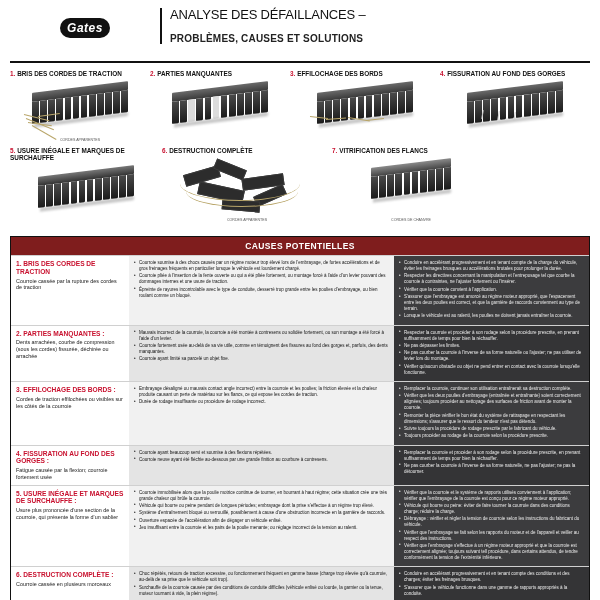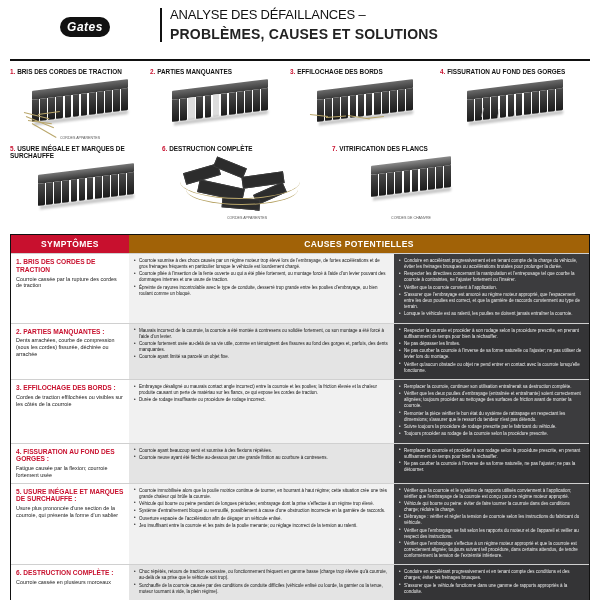--- a/index.html
+++ b/index.html
@@ -26,21 +26,21 @@
     font-size:14px;padding:3px 8px 3px 4px;border-radius:3px;letter-spacing:.5px;
   }
   .gforce .gmark{
     display:inline-block;width:13px;height:13px;border:2px solid #c8102e;border-radius:50%;
     position:relative;
   }
   .gforce .gmark:after{content:"";position:absolute;right:-1px;top:5px;width:7px;height:2px;background:#c8102e;}
   .titlewrap{flex:1;padding-left:8px;border-left:2px solid #111;}
   .title1{font-size:13px;font-weight:normal;line-height:1.08;letter-spacing:-.2px;}
   .title2{font-size:17.5px;font-weight:bold;line-height:1.08;letter-spacing:-.2px;}
-  .subtitle{font-size:14px;font-weight:bold;letter-spacing:.2px;margin-top:4px;color:#222;}
+  .subtitle{font-size:10px;font-weight:bold;letter-spacing:.2px;margin-top:11px;color:#222;}
 
   
   .figs{margin-top:7px;}
   .figrow{display:flex;}
   .fig{position:relative;box-sizing:border-box;}
   .figcap{font-size:6.4px;font-weight:bold;line-height:1.2;margin-bottom:2px;}
   .figcap .num{color:#c8102e;}
   .figart{position:relative;height:62px;}
   .figart.tall{height:66px;}
   .tinylbl{position:absolute;bottom:0;left:50%;transform:translateX(-50%);font-size:3.6px;color:#555;white-space:nowrap;}
@@ -57,21 +57,21 @@
   .frays{position:absolute;}
   .frays i{position:absolute;background:#b9a66a;height:1px;transform-origin:left center;}
   .crack{position:absolute;width:1px;background:#c9c9c9;}
   .jumble i{position:absolute;border:1px solid #3a3a3a;background:#2c2c2c;}
   .strand{position:absolute;border-bottom:1px solid #b9a66a;border-radius:50%;}
 
   
   .table{margin-top:6px;border:1px solid #111;}
   .thead{display:flex;color:#fff;font-weight:bold;font-size:8.5px;text-align:center;}
   .th1{background:#c8102e;width:118px;flex:0 0 118px;padding:4px 0;letter-spacing:.4px;}
-  .th2{background:#a16207;flex:1;padding:4px 0;letter-spacing:.4px;}
+  .th2{background:#7f1d1d;flex:1;padding:4px 0;letter-spacing:.4px;}
   .th3{background:#2e2e30;width:195px;flex:0 0 195px;padding:4px 0;letter-spacing:.4px;}
   .trow{display:flex;border-top:1px solid #d0d0d0;}
   .trow:first-of-type{border-top:none;}
   .c1{width:118px;flex:0 0 118px;box-sizing:border-box;padding:4px 5px;background:#fff;}
   .c1 h4{margin:0 0 2px 0;font-size:6.6px;color:#c8102e;line-height:1.18;text-transform:uppercase;}
   .c1 p{margin:0;font-size:5.4px;line-height:1.25;color:#222;}
   .c2{flex:1;box-sizing:border-box;padding:4px 5px;background:#f1f1f1;}
   .c3{width:195px;flex:0 0 195px;box-sizing:border-box;padding:4px 5px;background:#3c3c3e;color:#e8e8e8;}
   .alt .c2{background:#e4e4e4;}
   .alt .c3{background:#343436;}
@@ -298,21 +298,20 @@
           </div>
           <div class="tinylbl">CORDES DE CHANVRE</div>
         </div>
       </div>
     </div>
   </div>
 
   <div class="table">
 
     <div class="thead">
-      <div class="th1">SYMPTÔMES</div>
       <div class="th2">CAUSES POTENTIELLES</div>
     </div>
 
     <div class="trow">
       <div class="c1">
         <h4><span>1.</span> <span>BRIS DES CORDES DE TRACTION</span></h4>
         <p>Courroie cassée par la rupture des cordes de traction</p>
       </div>
       <div class="c2">
         <ul class="bul">

